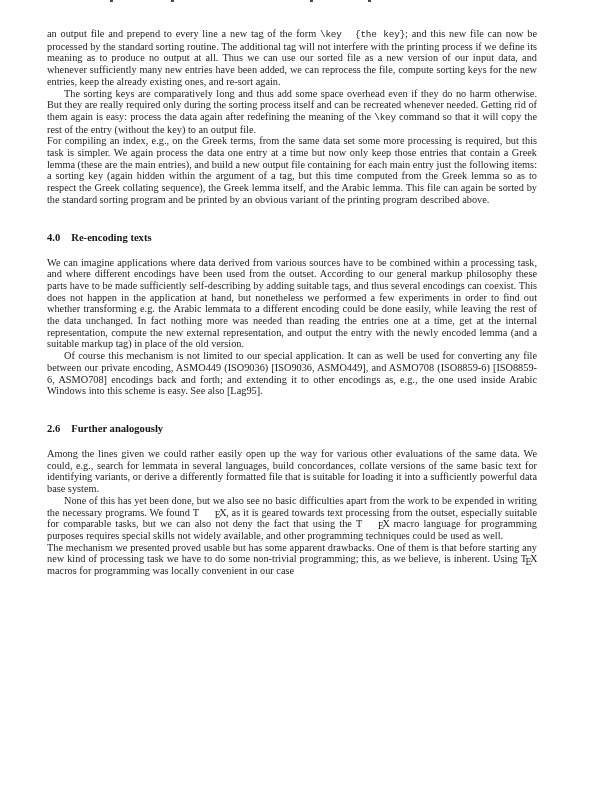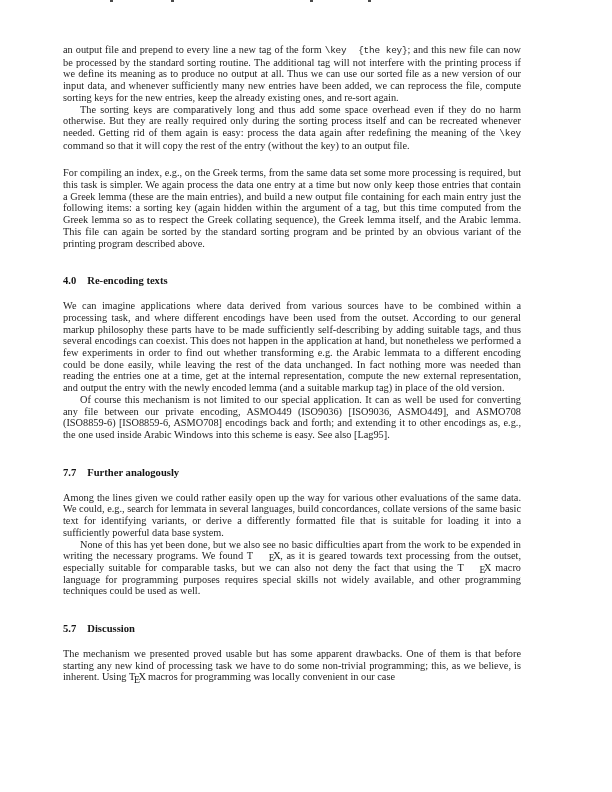--- a/index.html
+++ b/index.html
@@ -17,21 +17,21 @@
   }
   
   .cropped-header { position: absolute; top: 0; left: 0; width: 612px; height: 4px; }
   .hmark { position: absolute; top: 0; width: 3px; height: 2px; background: #4a4a4a; }
 
   .text-block {
     position: absolute;
     left: 47px; top: 28px;
     width: 490px;
   }
-  .doc-section { margin: 16px; }
+  .doc-section { margin: 0; }
   .para {
     margin: 0;
     font-size: 10.3px;
     line-height: 11.7px;
     text-align: justify;
     color: #1d1d1d;
   }
   .para.indent { text-indent: 17px; }
   .sec-heading {
     margin: 26px 0 13px 0;
@@ -74,23 +74,22 @@
       </section>
       <section class="doc-section">
         <p class="para">For compiling an index, e.g., on the Greek terms, from the same data set some more processing is required, but this task is simpler. We again process the data one entry at a time but now only keep those entries that contain a Greek lemma (these are the main entries), and build a new output file containing for each main entry just the following items: a sorting key (again hidden within the argument of a tag, but this time computed from the Greek lemma so as to respect the Greek collating sequence), the Greek lemma itself, and the Arabic lemma. This file can again be sorted by the standard sorting program and be printed by an obvious variant of the printing program described above.</p>
       </section>
       <section class="doc-section">
         <h3 class="sec-heading"><span class="sec-num">4.0</span><span>Re-encoding texts</span></h3>
         <p class="para">We can imagine applications where data derived from various sources have to be combined within a processing task, and where different encodings have been used from the outset. According to our general markup philosophy these parts have to be made sufficiently self-describing by adding suitable tags, and thus several encodings can coexist. This does not happen in the application at hand, but nonetheless we performed a few experiments in order to find out whether transforming e.g. the Arabic lemmata to a different encoding could be done easily, while leaving the rest of the data unchanged. In fact nothing more was needed than reading the entries one at a time, get at the internal representation, compute the new external representation, and output the entry with the newly encoded lemma (and a suitable markup tag) in place of the old version.</p>
         <p class="para indent">Of course this mechanism is not limited to our special application. It can as well be used for converting any file between our private encoding, ASMO449 (ISO9036) [ISO9036, ASMO449], and ASMO708 (ISO8859-6) [ISO8859-6, ASMO708] encodings back and forth; and extending it to other encodings as, e.g., the one used inside Arabic Windows into this scheme is easy. See also [Lag95].</p>
       </section>
       <section class="doc-section">
-        <h3 class="sec-heading"><span class="sec-num">7.7</span><span>Further analogously</span></h3>
+        <h3 class="sec-heading"><span class="sec-num">2.6</span><span>Further analogously</span></h3>
         <p class="para">Among the lines given we could rather easily open up the way for various other evaluations of the same data. We could, e.g., search for lemmata in several languages, build concordances, collate versions of the same basic text for identifying variants, or derive a differently formatted file that is suitable for loading it into a sufficiently powerful data base system.</p>
         <p class="para indent">None of this has yet been done, but we also see no basic difficulties apart from the work to be expended in writing the necessary programs. We found <span class="tex">T<span class="tex-e">E</span>X</span>, as it is geared towards text processing from the outset, especially suitable for comparable tasks, but we can also not deny the fact that using the <span class="tex">T<span class="tex-e">E</span>X</span> macro language for programming purposes requires special skills not widely available, and other programming techniques could be used as well.</p>
       </section>
       <section class="doc-section">
-        <h3 class="sec-heading"><span class="sec-num">5.7</span><span>Discussion</span></h3>
         <p class="para">The mechanism we presented proved usable but has some apparent drawbacks. One of them is that before starting any new kind of processing task we have to do some non-trivial programming; this, as we believe, is inherent. Using <span class="tex">T<span class="tex-e">E</span>X</span> macros for programming was locally convenient in our case</p>
       </section>
     </main>
 
 </div>
 
 </body></html>

